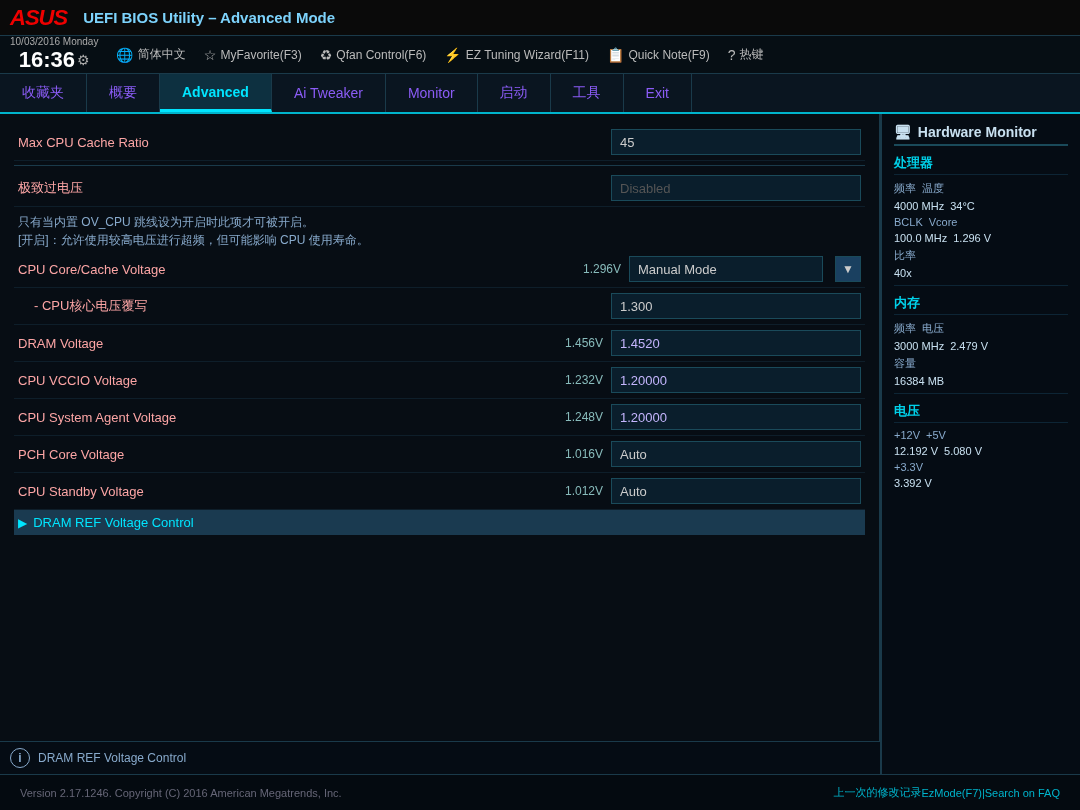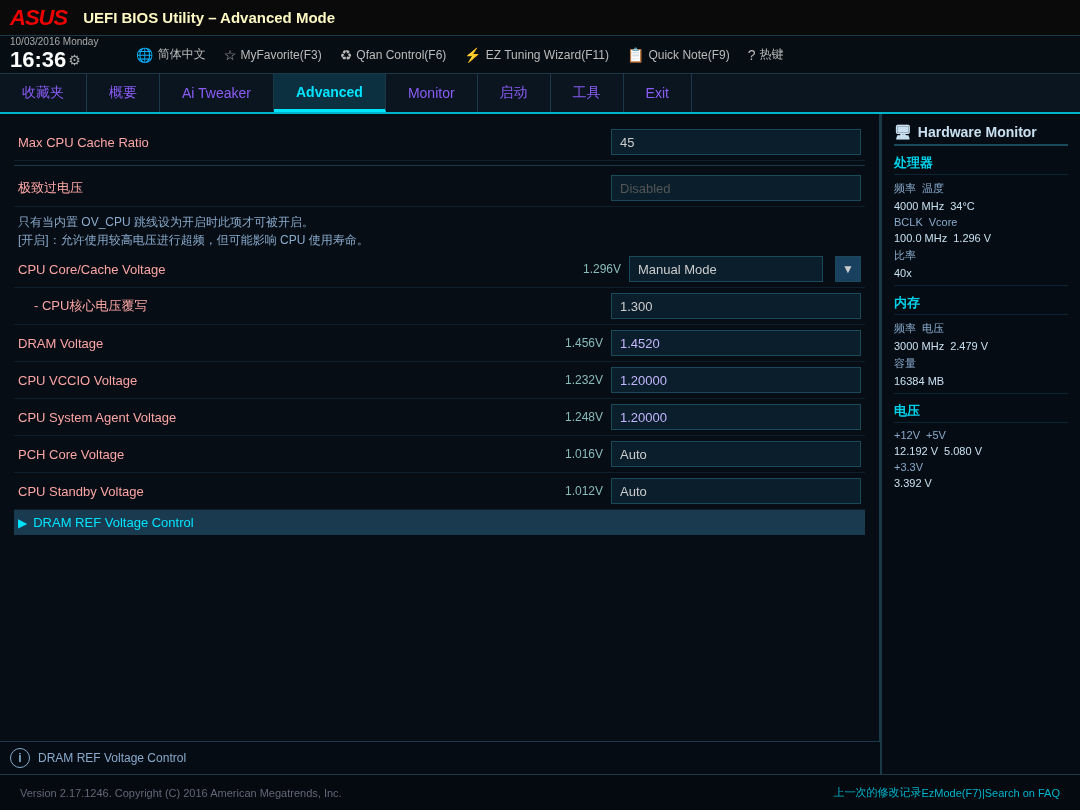--- a/index.html
+++ b/index.html
@@ -23,40 +23,40 @@
     }
     #logo {
       color: #e00;
       font-weight: 900;
       font-size: 22px;
       font-style: italic;
       letter-spacing: -1px;
       margin-right: 16px;
     }
     #title {
-      color: #fef9c3;
+      color: #7dd3fc;
       font-size: 15px;
       font-weight: bold;
     }
 
     
     #statusbar {
       background: #060e14;
       display: flex;
       align-items: center;
       padding: 2px 10px;
       border-bottom: 1px solid #1a3a4a;
       height: 38px;
       gap: 18px;
     }
     #datetime {
       display: flex;
       flex-direction: column;
-      align-items: flex-start;
-      margin-right: 20px;
+      align-items: center;
+      margin-right: 0;
     }
     #date { font-size: 10px; color: #aaa; }
     #time-row { display: flex; align-items: center; }
     #time { font-size: 22px; font-weight: bold; color: #fff; }
     #gear-icon { font-size: 14px; color: #aaa; margin-left: 2px; }
     .statusbar-item {
       display: flex; align-items: center; gap: 4px;
       font-size: 12px; color: #bbb; cursor: pointer;
     }
     .statusbar-item .icon { font-size: 14px; }
@@ -317,25 +317,25 @@
   </div>
 </div>
 
 <div id="nav">
   <div class="nav-tab">
       <span>收藏夹</span>
     </div>
   <div class="nav-tab">
       <span>概要</span>
     </div>
-  <div class="nav-tab">
-      <span>Ai Tweaker</span>
-    </div>
   <div class="nav-tab active">
       <span>Advanced</span>
+    </div>
+  <div class="nav-tab">
+      <span>Ai Tweaker</span>
     </div>
   <div class="nav-tab">
       <span>Monitor</span>
     </div>
   <div class="nav-tab">
       <span>启动</span>
     </div>
   <div class="nav-tab">
       <span>工具</span>
     </div>

